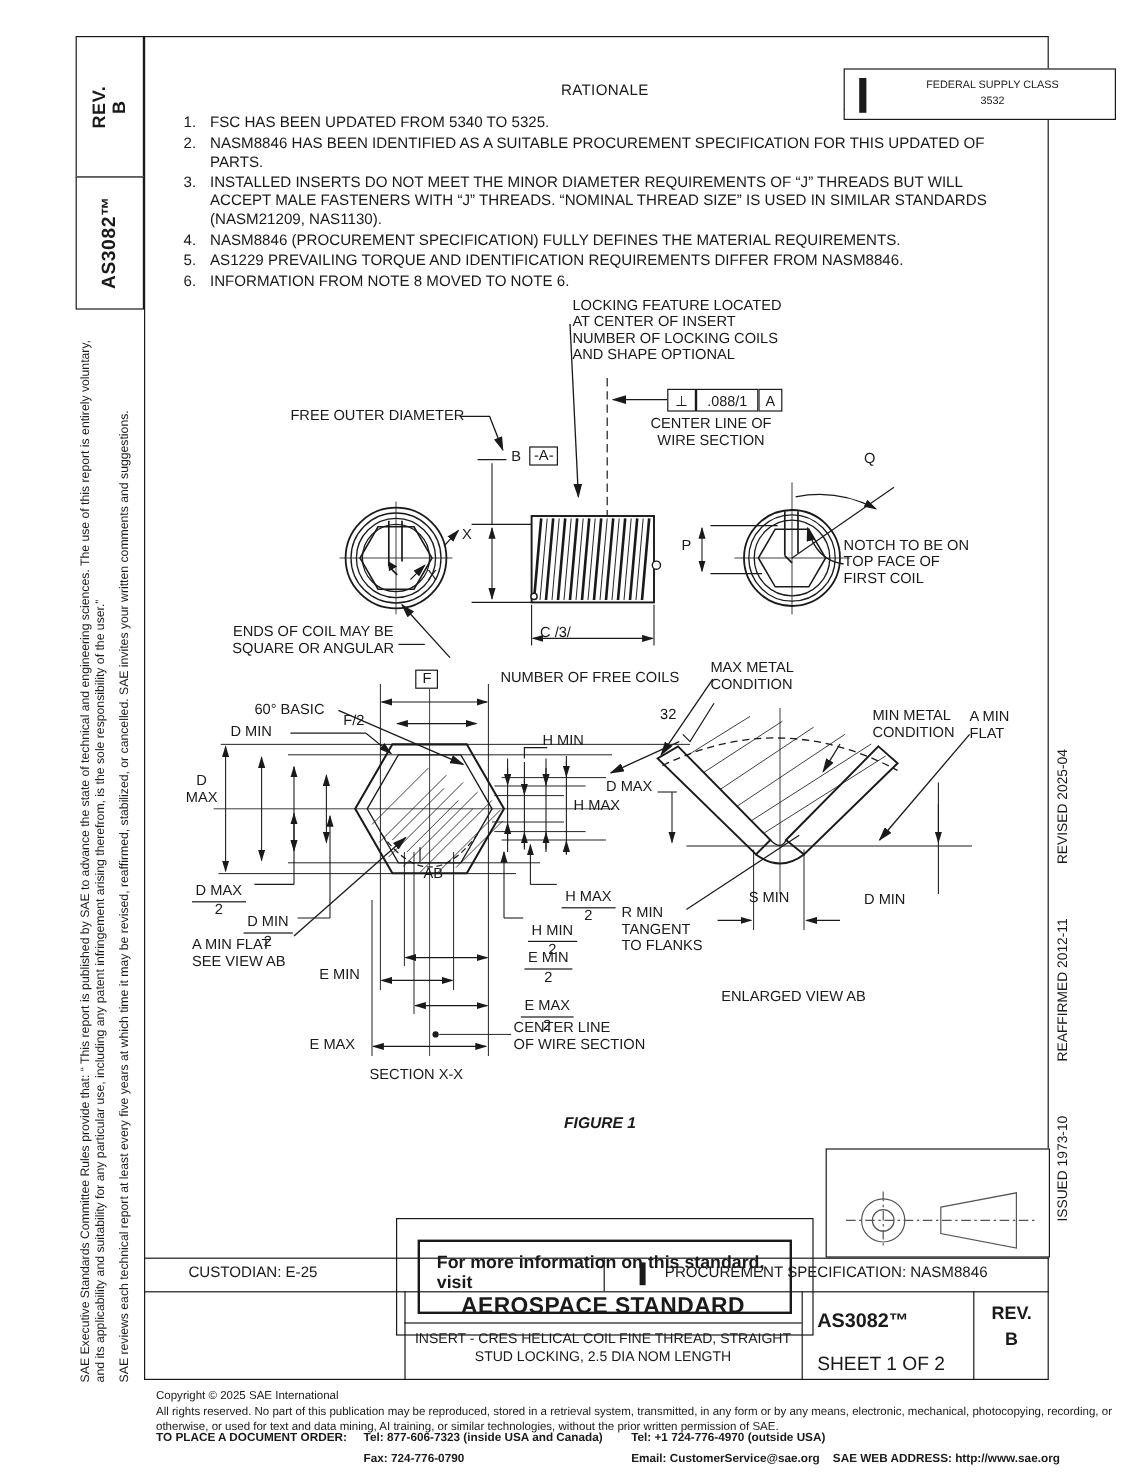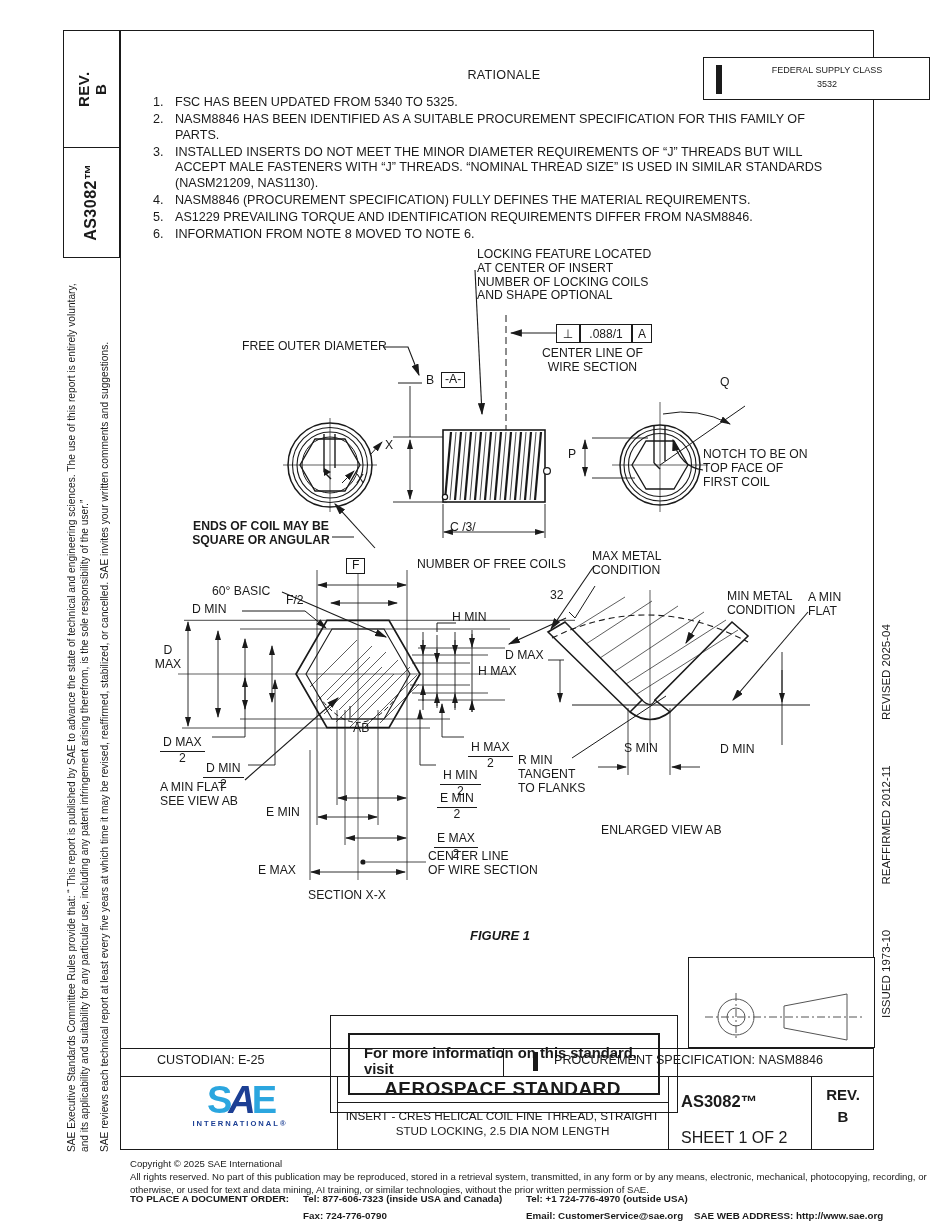--- a/index.html
+++ b/index.html
@@ -121,21 +121,21 @@
   <div class="line" style="left:703px;top:91px;width:172px;height:1px;"></div>
 
   <div class="rationale-title">RATIONALE</div>
   <div class="rationale-list">
     <div class="item">
         <span class="num">1.</span>
         <span class="txt">FSC HAS BEEN UPDATED FROM 5340 TO 5325.</span>
       </div>
     <div class="item">
         <span class="num">2.</span>
-        <span class="txt">NASM8846 HAS BEEN IDENTIFIED AS A SUITABLE PROCUREMENT SPECIFICATION FOR THIS FAMILY OF PARTS.</span>
+        <span class="txt">NASM8846 HAS BEEN IDENTIFIED AS A SUITABLE PROCUREMENT SPECIFICATION FOR THIS UPDATED OF PARTS.</span>
       </div>
     <div class="item">
         <span class="num">3.</span>
         <span class="txt">INSTALLED INSERTS DO NOT MEET THE MINOR DIAMETER REQUIREMENTS OF “J” THREADS BUT WILL ACCEPT MALE FASTENERS WITH “J” THREADS. “NOMINAL THREAD SIZE” IS USED IN SIMILAR STANDARDS (NASM21209, NAS1130).</span>
       </div>
     <div class="item">
         <span class="num">4.</span>
         <span class="txt">NASM8846 (PROCUREMENT SPECIFICATION) FULLY DEFINES THE MATERIAL REQUIREMENTS.</span>
       </div>
     <div class="item">
@@ -364,21 +364,21 @@
     <span class="cell c1">⊥</span>
     <span class="cell c2">.088/1</span>
     <span class="cell c3">A</span>
   </div>
   <div class="fig-label ctr" style="left:540px;top:347px;width:105px;">CENTER LINE OF
 WIRE SECTION</div>
   <div class="fig-label" style="left:426px;top:374px;">B</div>
   <div class="fig-label datum-box" style="left:441px;top:372px;">-A-</div>
   <div class="fig-label" style="left:385px;top:439px;">X</div>
   <div class="fig-label" style="left:356px;top:473px;">X</div>
-  <div class="fig-label ctr" style="left:186px;top:520px;width:150px;font-weight:bold;">ENDS OF COIL MAY BE
+  <div class="fig-label ctr" style="left:186px;top:520px;width:150px;">ENDS OF COIL MAY BE
 SQUARE OR ANGULAR</div>
   <div class="fig-label" style="left:450px;top:521px;">C /3/</div>
   <div class="fig-label" style="left:417px;top:540px;margin-top:18px;">NUMBER OF FREE COILS</div>
   <div class="fig-label" style="left:568px;top:448px;">P</div>
   <div class="fig-label" style="left:720px;top:376px;">Q</div>
   <div class="fig-label" style="left:703px;top:448px;">NOTCH TO BE ON
 TOP FACE OF
 FIRST COIL</div>
 
   <div class="fig-label fbox" style="left:346px;top:558px;">F</div>
@@ -456,24 +456,20 @@
   <div class="line" style="left:533px;top:1052px;width:5px;height:19px;"></div>
   <div class="foot-text" style="left:145px;top:1053px;margin-left:12px;">CUSTODIAN: E-25</div>
   <div class="foot-text" style="left:503px;top:1053px;width:371px;text-align:center;">PROCUREMENT SPECIFICATION: NASM8846</div>
 
   <div class="line" style="left:120px;top:1076px;width:754px;height:1.4px;"></div>
   <div class="line" style="left:337px;top:1076px;width:1.4px;height:74px;"></div>
   <div class="line" style="left:668px;top:1076px;width:1.4px;height:74px;"></div>
   <div class="line" style="left:811px;top:1076px;width:1.4px;height:74px;"></div>
   <div class="line" style="left:337px;top:1102px;width:331px;height:1.2px;"></div>
 
-  <div class="sae-logo">
-    <div class="sae-word"><span class="s">S</span><span class="a">A</span><span class="e">E</span></div>
-    <div class="sae-sub">INTERNATIONAL®</div>
-  </div>
   <div class="tb-title">AEROSPACE STANDARD</div>
   <div class="tb-sub">INSERT - CRES HELICAL COIL FINE THREAD, STRAIGHT
 STUD LOCKING, 2.5 DIA NOM LENGTH</div>
   <div class="tb-doc">AS3082™</div>
   <div class="tb-sheet">SHEET 1 OF 2</div>
   <div class="tb-rev">REV.</div>
   <div class="tb-revval">B</div>
 
   <div class="copyright">
     <div>Copyright © 2025 SAE International</div>

